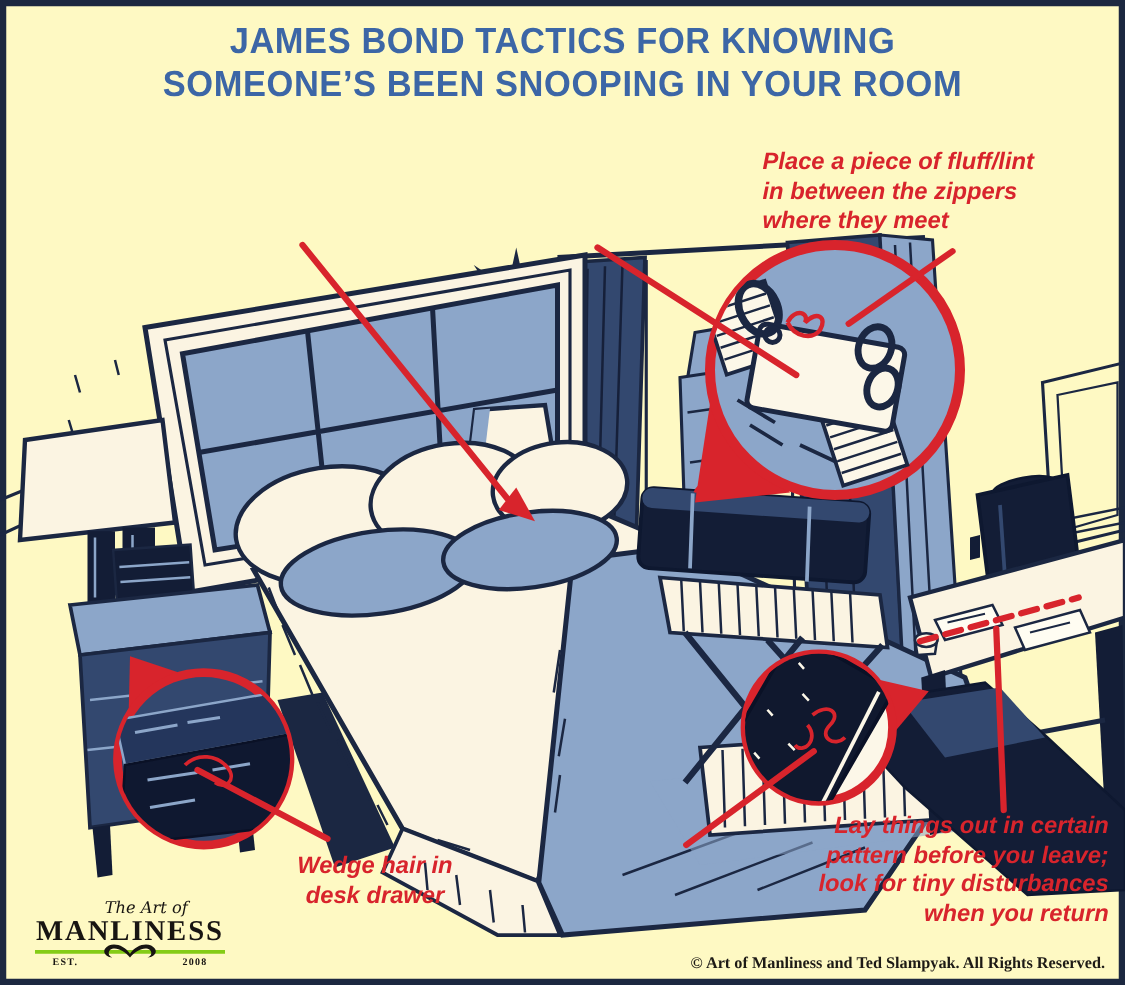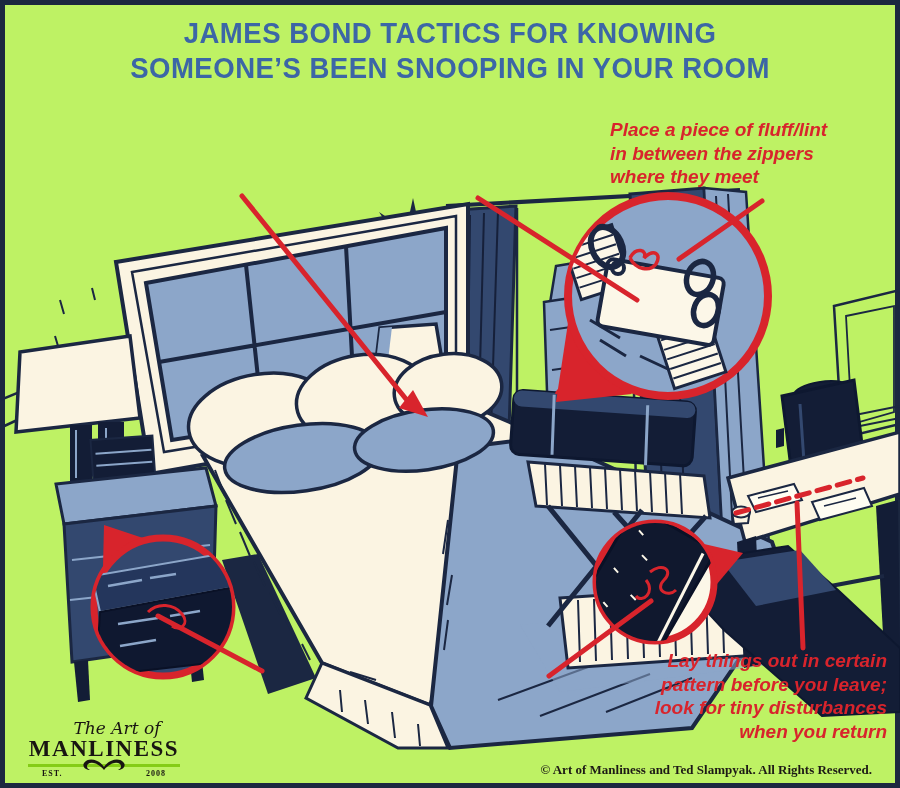--- a/index.html
+++ b/index.html
@@ -1,48 +1,48 @@
 <!DOCTYPE html>
 <html><head>
 <meta charset="utf-8">
 <style>
   html,body{margin:0;padding:0;background:#e8e3d5;}
   .poster{
     position:relative;width:900px;height:788px;overflow:hidden;
-    background:#bef264;
+    background:#fef9c3;
     box-shadow: inset 0 0 0 5px #1C2840;
     font-family:"Liberation Sans",sans-serif;
   }
   .scene{position:absolute;left:0;top:0;width:900px;height:788px;}
   .title{
     position:absolute;top:16px;left:0;right:0;text-align:center;
     color:#3C66A6;font-weight:bold;font-size:29px;line-height:1.22;
     letter-spacing:.5px;transform:scaleX(.95);
   }
   .callout{
     position:absolute;color:#D8242C;font-style:italic;font-weight:600;
     font-size:19px;line-height:1.24;white-space:pre-line;
   }
   .co-talcum{left:70px;top:141px;width:255px;text-align:center;}
   .co-scratches{left:355px;top:146px;width:250px;text-align:center;}
   .co-fluff{right:20px;top:118px;width:270px;text-align:left;}
   .co-wedge{left:205px;top:681px;width:190px;text-align:center;}
   .co-hairs{left:415px;top:676px;width:210px;text-align:center;}
   .co-lay{right:13px;top:649px;width:262px;text-align:right;font-style:italic;}
   .logo{position:absolute;left:28px;top:720px;width:152px;color:#181512;text-align:center;}
-  .logo-tagline{font-family:"DejaVu Serif",serif;font-style:italic;font-size:17px;line-height:1;margin-left:26px;}
+  .logo-tagline{font-family:"DejaVu Serif",serif;font-style:italic;font-size:13px;line-height:1;margin-left:26px;}
   .logo-name{font-family:"Liberation Serif",serif;font-weight:bold;font-size:23px;letter-spacing:1.5px;line-height:1.05;}
   .logo-row{
     position:relative;margin-top:3px;border-top:3px solid #84cc16;height:15px;
     display:flex;justify-content:space-between;padding:2px 14px 0;
     font-size:8px;font-weight:bold;letter-spacing:1px;font-family:"Liberation Serif",serif;
   }
   .logo-mustache{position:absolute;left:50%;top:-9px;transform:translateX(-50%);}
   .copyright{
-    position:absolute;right:28px;bottom:10px;
+    position:absolute;right:16px;bottom:10px;
     font-family:"Liberation Serif",serif;font-size:13px;font-weight:600;color:#1d1a16;
   }
 </style>
 </head>
 <body>
 
 <div class="poster">
 
   <svg class="scene" viewBox="0 0 900 788" xmlns="http://www.w3.org/2000/svg">
     <defs>
@@ -250,20 +250,22 @@
   </svg>
 
   <div class="title">
     <div>JAMES BOND TACTICS FOR KNOWING</div>
     <div>SOMEONE’S BEEN SNOOPING IN YOUR ROOM</div>
   </div>
 
   <div class="callout co-fluff">Place a piece of fluff/lint
 in between the zippers
 where they meet</div>
+  <div class="callout co-wedge">Wedge hair in
+desk drawer</div>
   <div class="callout co-lay">Lay things out in certain
 pattern before you leave;
 look for tiny disturbances
 when you return</div>
 
   <div class="logo">
     <div class="logo-tagline">The Art of</div>
     <div class="logo-name">MANLINESS</div>
     <div class="logo-row">
       <span>EST.</span>

